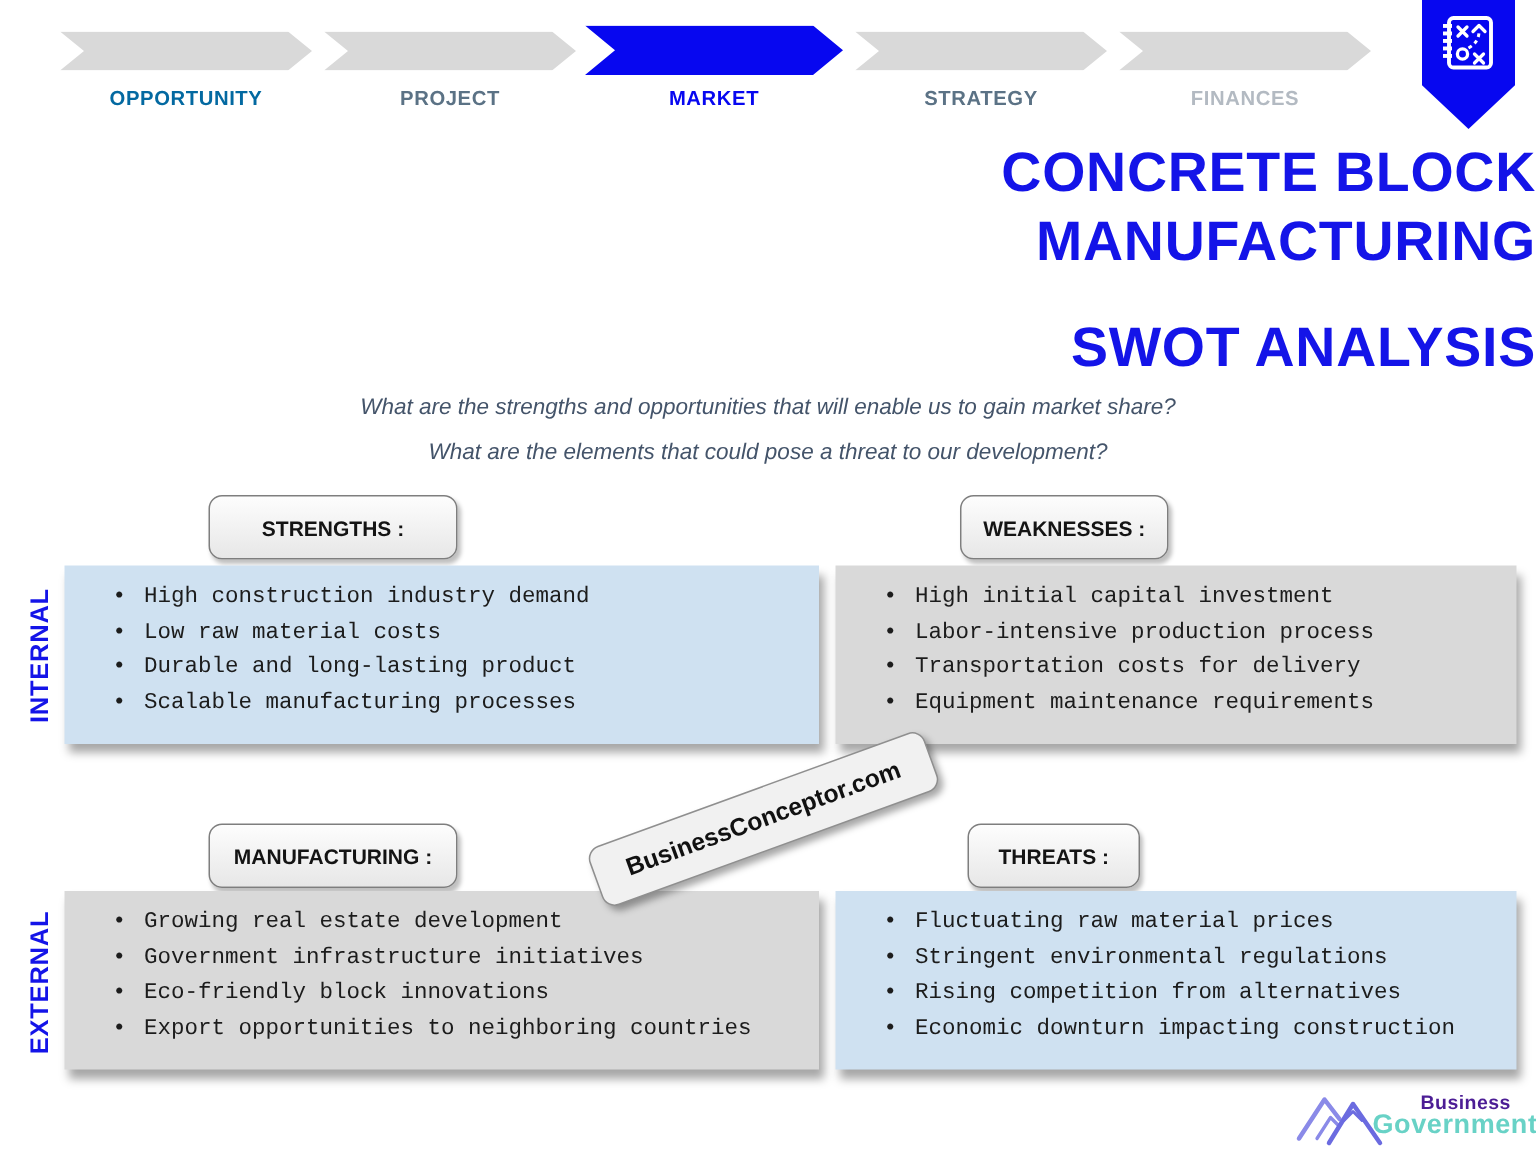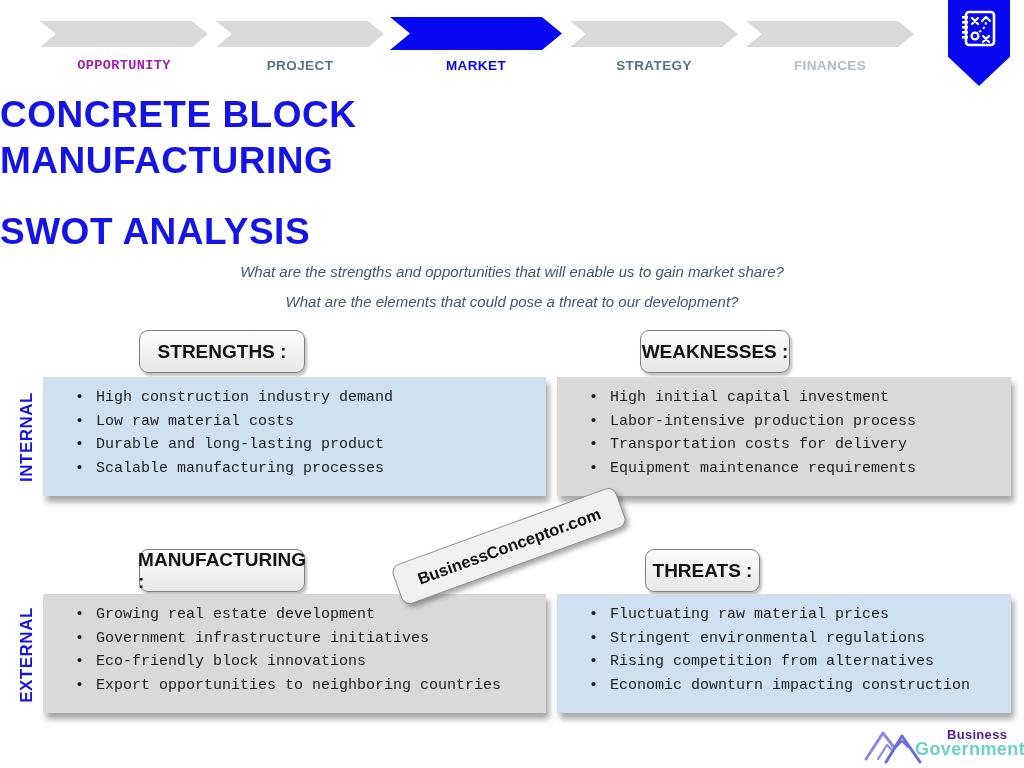--- a/index.html
+++ b/index.html
@@ -19,61 +19,61 @@
   #ch1 { left: 40px;  width: 168px; }
   #ch2 { left: 216px; width: 168px; }
   #ch3 { left: 390px; width: 172px; }
   #ch4 { left: 570px; width: 168px; }
   #ch5 { left: 746px; width: 168px; }
 
   .navlabel {
     position: absolute; top: 58px; font-size: 13.5px; font-weight: bold;
     text-align: center; letter-spacing: 0.4px;
   }
-  #nl1 { left: 40px;  width: 168px; color: #a21caf; font-family: Liberation Mono, monospace; }
+  #nl1 { left: 40px;  width: 168px; color: #0369a1; }
   #nl2 { left: 216px; width: 168px; color: #5b7285; }
   #nl3 { left: 390px; width: 172px; color: #0707f0; }
   #nl4 { left: 570px; width: 168px; color: #5b7285; }
   #nl5 { left: 746px; width: 168px; color: #b3bac2; }
 
   
   .bookmark {
     position: absolute; left: 948px; top: 0; width: 62px; height: 86px;
     background: #0707f0;
     clip-path: polygon(0 0, 100% 0, 100% 66%, 50% 100%, 0 66%);
     display: flex; justify-content: center;
   }
   .bookmark svg { margin-top: 9px; }
 
   
   .title-line {
-    position: absolute; left: 0; width: 1024px; text-align: left;
+    position: absolute; left: 0; width: 1024px; text-align: right;
     font-size: 37px; font-weight: bold; color: #1414e8; letter-spacing: 0.5px;
   }
   #title1 { top: 94px; }
   #title2 { top: 140px; }
   #title3 { top: 211px; }
   .subtitle {
     position: absolute; left: 0; width: 1024px; text-align: center;
     font-style: italic; font-size: 15px; color: #44546a;
   }
   #sub1 { top: 263px; }
   #sub2 { top: 293px; }
 
   
   .qhead {
     position: absolute; height: 43px;
     border: 1.6px solid #7e7e7e; border-radius: 9px;
     background: linear-gradient(#fdfdfd, #e7e7e7);
     box-shadow: 2px 3px 3px rgba(0,0,0,0.25);
     display: flex; align-items: center; justify-content: center;
-    font-weight: bold; font-size: 19px; color: #141414;
+    font-weight: bold; font-size: 14px; color: #141414;
   }
   #head-strengths     { left: 139px; top: 330px; width: 166px; }
-  #head-weaknesses    { left: 640px; top: 330px; width: 150px; }
+  #head-weaknesses    { left: 640px; top: 330px; width: 139px; }
   #head-opportunities { left: 139px; top: 549px; width: 166px; }
   #head-threats       { left: 645px; top: 549px; width: 115px; }
 
   
   .qbody {
     position: absolute; height: 119px;
     box-shadow: 3px 6px 6px rgba(0,0,0,0.35);
   }
   #body-strengths     { left: 43px;  top: 377px; width: 503px; background: #cfe1f1; }
   #body-weaknesses    { left: 557px; top: 377px; width: 454px; background: #d9d9d9; }

